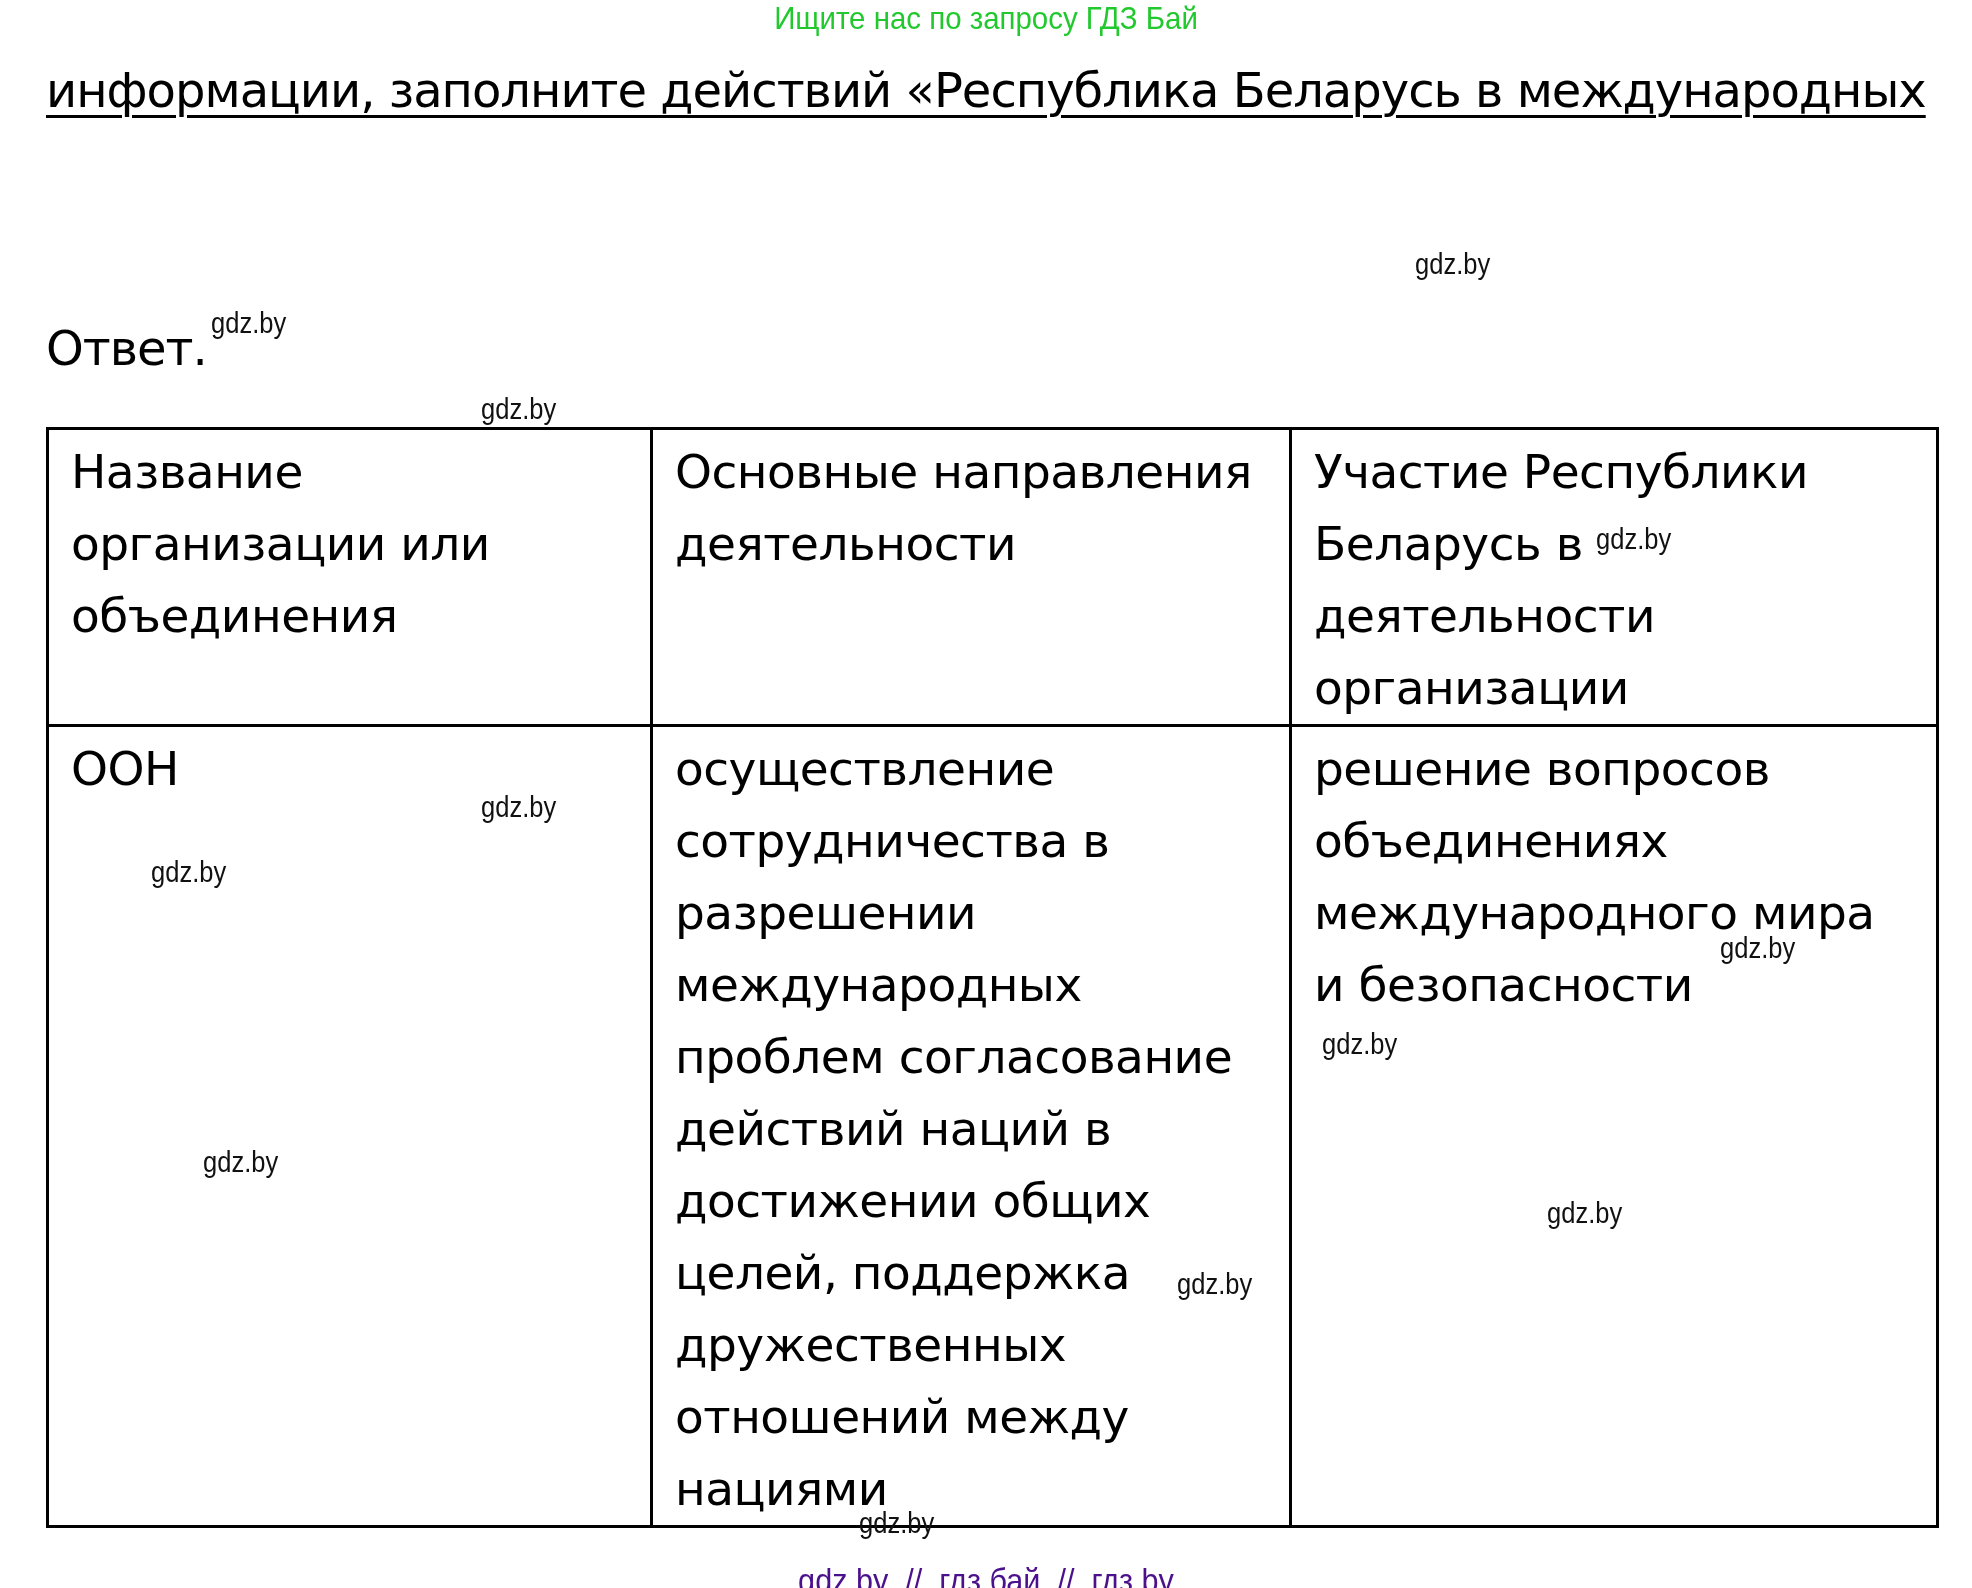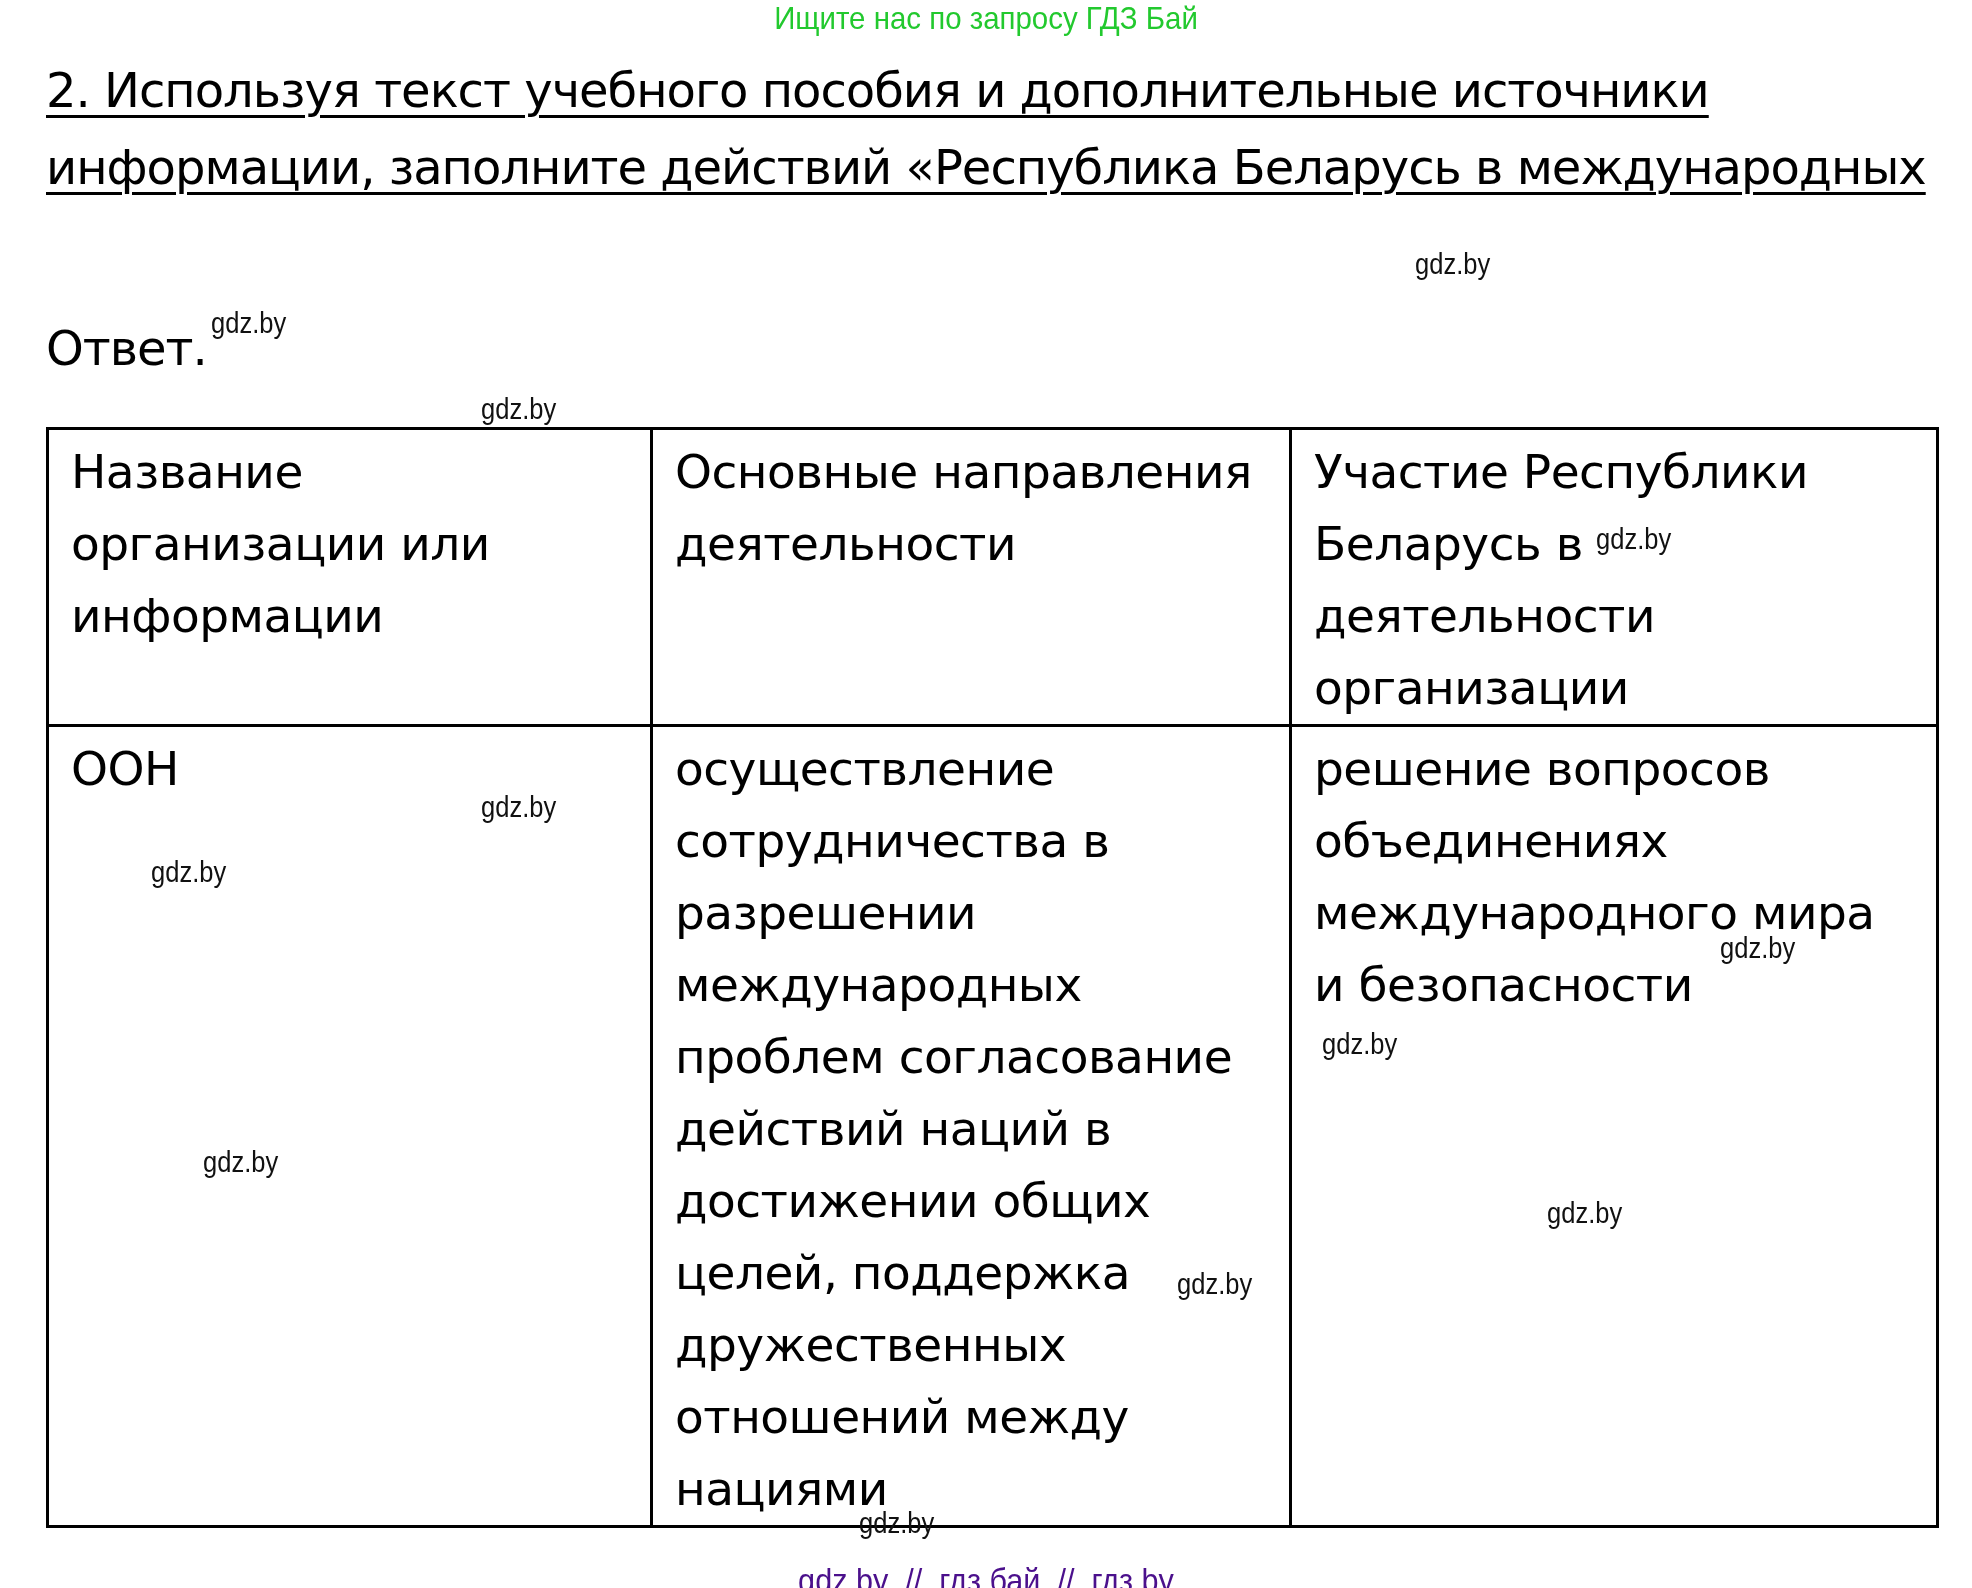--- a/index.html
+++ b/index.html
@@ -42,35 +42,34 @@
     font-size: 34px; color: #4b108c; line-height: 36px; transform: scaleX(0.9);
     white-space: pre;
   }
 </style>
 </head>
 <body>
 
 <div class="promo">Ищите нас по запросу ГДЗ Бай</div>
 
 <div class="task">
-  <span class="line"><span class="u">2. Используя текст учебного пособия и дополнительные источники</span></span>
   <span class="line"><span class="u">информации, заполните действий «Республика Беларусь в международных</span></span>
 </div>
 
 <div class="answer">Ответ.</div>
 
 <table class="org">
   <colgroup>
       <col class="c1">
       <col class="c2">
       <col class="c3">
     </colgroup>
   <tbody>
       <tr class="head">
-    <th>Название организации или информации</th>
+    <th>Название организации или объединения</th>
     <th>Основные направления деятельности</th>
     <th>Участие Республики Беларусь в деятельности организации</th>
   </tr>
   <tr>
     <td>ООН</td>
     <td>осуществление сотрудничества в разрешении международных проблем согласование действий наций в достижении общих целей, поддержка дружественных отношений между нациями</td>
     <td>решение вопросов объединениях международного мира и безопасности</td>
   </tr>
 </tbody>
   </table>

